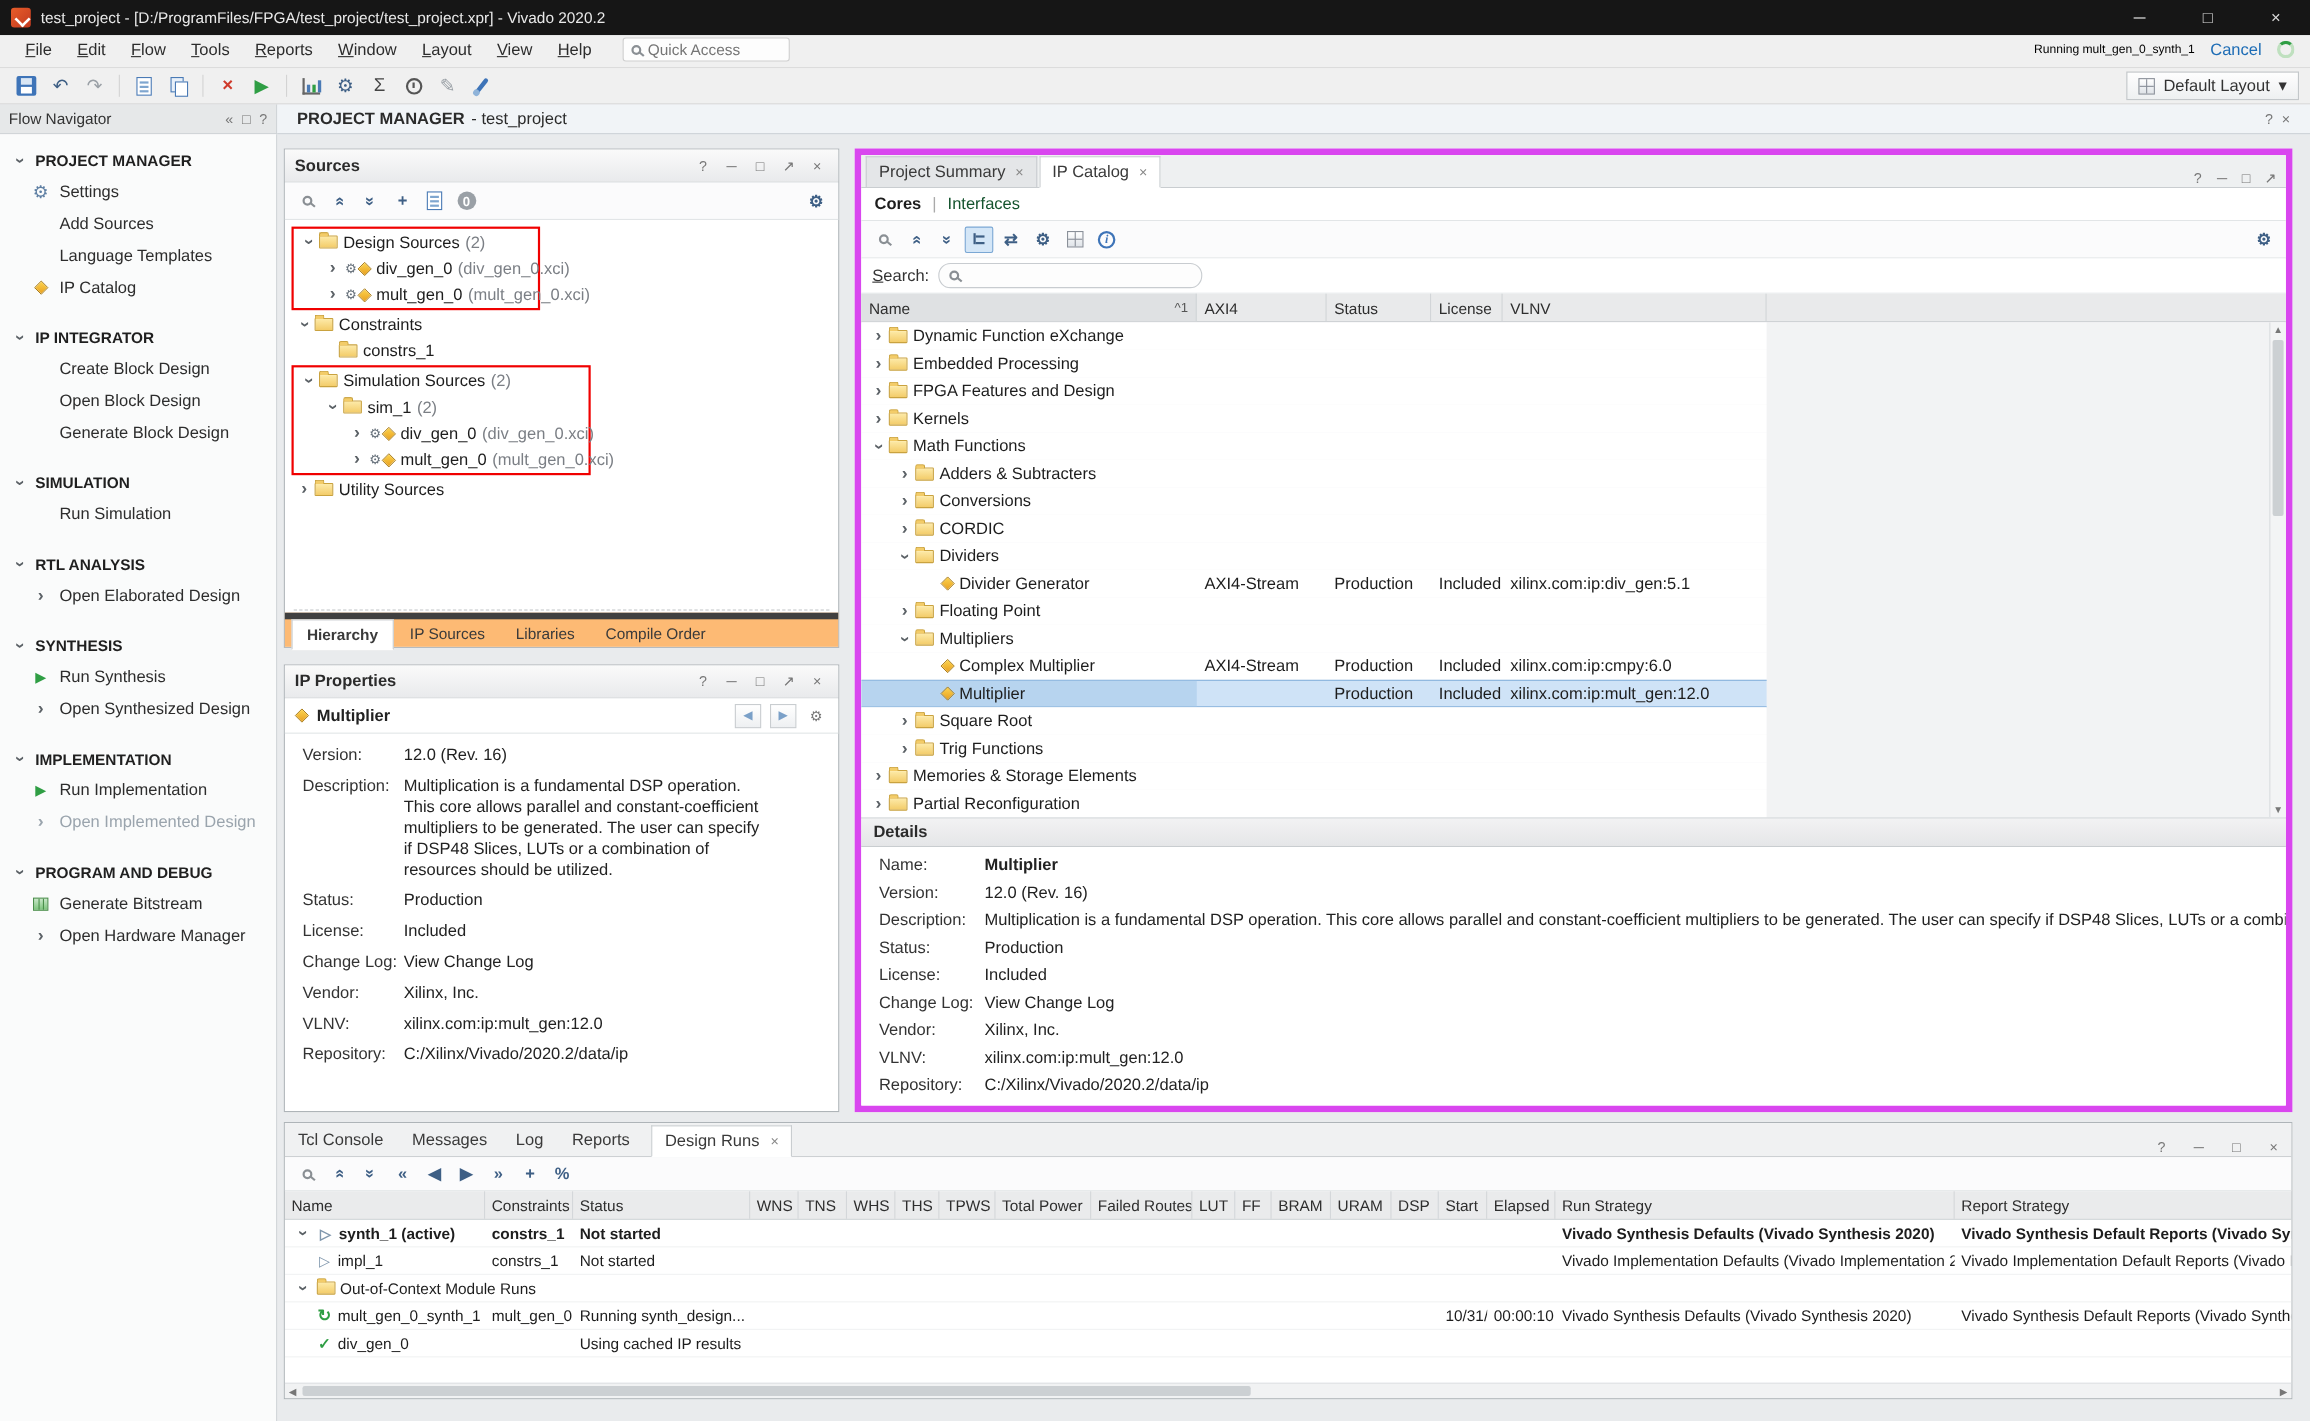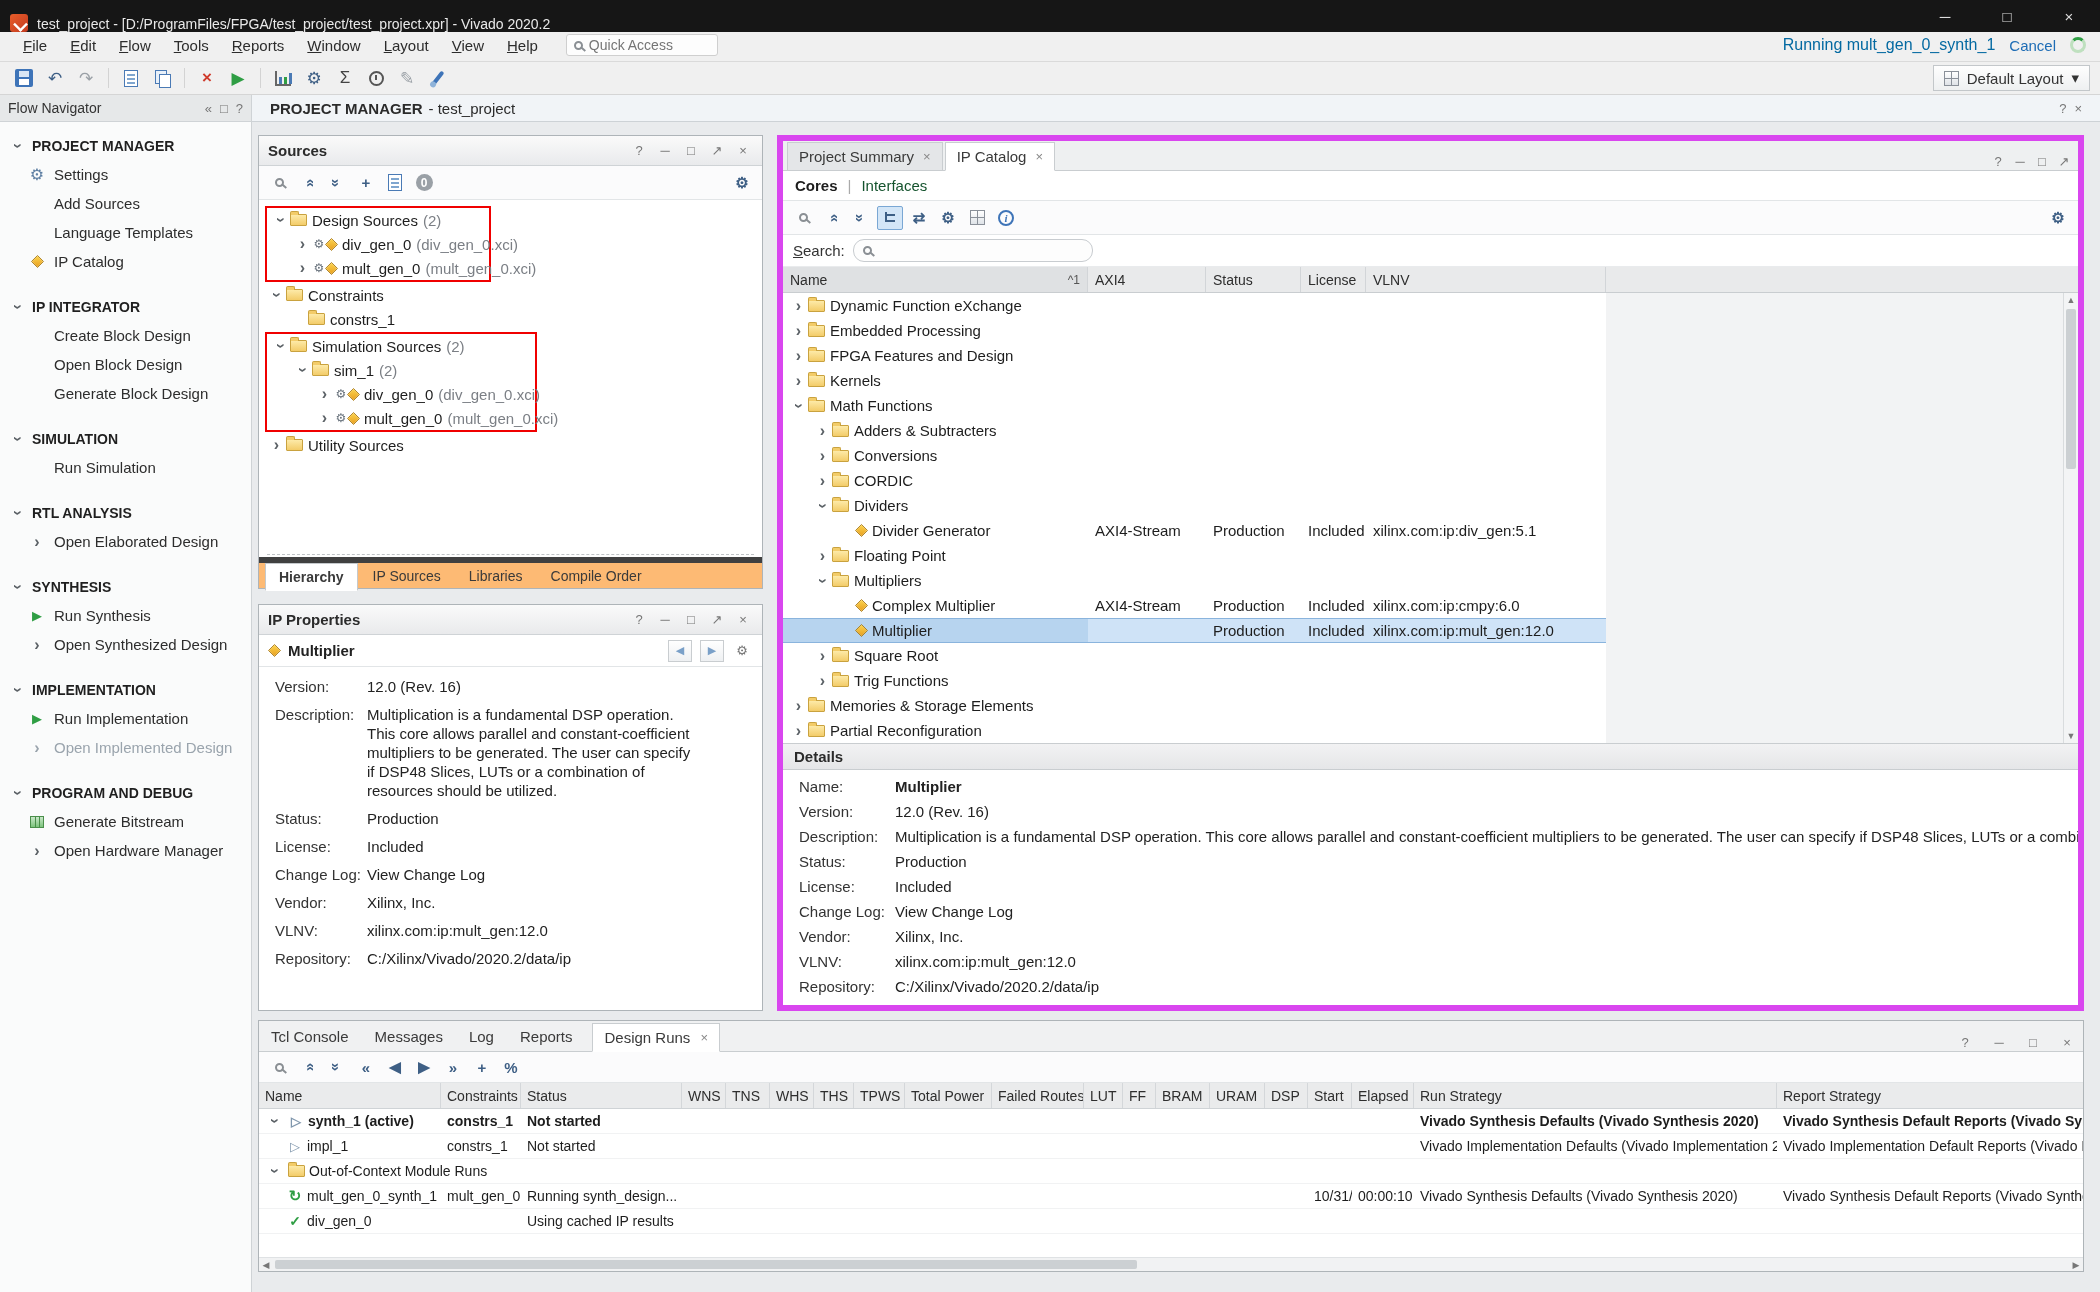--- a/index.html
+++ b/index.html
@@ -1,36 +1,36 @@
 <!DOCTYPE html>
 <html><head>
 <meta charset="utf-8">
 <style>
 *{box-sizing:border-box;margin:0;padding:0}
 html,body{width:2100px;height:1292px;overflow:hidden;font-family:"Liberation Sans",sans-serif;font-size:15px;color:#333;background:#e9ebed}
 .app{position:relative;width:2100px;height:1292px;overflow:hidden}
 
 
-.titlebar{position:absolute;left:0;top:0;right:0;height:32px;background:#161616;color:#e9e9e9;display:flex;align-items:flex-end;padding-left:10px;gap:9px}
+.titlebar{position:absolute;left:0;top:0;right:0;height:32px;background:#161616;color:#e9e9e9;display:flex;align-items:center;padding-left:10px;gap:9px}
 .app-icon{width:18px;height:18px;border-radius:3px;background:linear-gradient(135deg,#e85d2a,#c23a1f);flex:0 0 auto;position:relative}
 .app-icon::after{content:"";position:absolute;left:4px;top:4px;width:10px;height:10px;border-left:3px solid #fff;border-bottom:3px solid #fff;transform:rotate(-45deg) scale(.8)}
 .titlebar .title{font-size:14px;white-space:nowrap}
 .winbtns{margin-left:auto;display:flex;height:100%}
 .winbtn{width:62px;height:100%;display:flex;align-items:center;justify-content:center;font-size:15px;color:#ddd}
 
 
 .menubar{position:absolute;left:0;top:32px;right:0;height:30px;background:#f0f0f0;border-bottom:1px solid #dadada;display:flex;align-items:center;padding:0 14px 3px 12px;gap:1px}
 .menu-item{display:inline-block;padding:4px 11px;font-size:15px;color:#2c2c2c}
 .fl::first-letter{text-decoration:underline}
 .qa{margin-left:16px;width:152px;height:22px;border:1px solid #cfcfcf;border-radius:3px;background:#fdfdfd;display:flex;align-items:center;gap:6px;padding:0 7px}
 .mag{width:9px;height:9px;border:2px solid #8a8f94;border-radius:50%;position:relative;flex:0 0 auto}
 .mag::after{content:"";position:absolute;width:6px;height:2px;background:#8a8f94;right:-5px;bottom:-2px;transform:rotate(40deg)}
 .qa input{border:none;outline:none;background:transparent;width:110px;font-size:14px;color:#444;font-family:"Liberation Sans",sans-serif}
 .mb-right{margin-left:auto;display:flex;align-items:center;gap:14px}
-.running-text{font-size:16px;color:#0369a1}
+.running-text{font-size:11px;color:#000000}
 .cancel-link{font-size:15px;color:#1d6cb5}
 .spinner{width:16px;height:16px;border-radius:50%;border:3px solid #bfe0bf;border-top-color:#2f9e44;flex:0 0 auto}
 
 
 .toolbar{position:absolute;left:0;top:62px;right:0;height:33px;background:#f0f0f0;border-bottom:1px solid #d5d5d5;display:flex;align-items:center;padding:0 10px;gap:3px}
 .ti{min-width:28px;height:26px;display:flex;align-items:center;justify-content:center;font-size:17px;color:#3e5f85}
 .ti.red{color:#cf3a2b;font-weight:bold}
 .ti.green{color:#2f9e44}
 .ti.gray{color:#9aa0a6}
 .ti.dark{color:#444}

